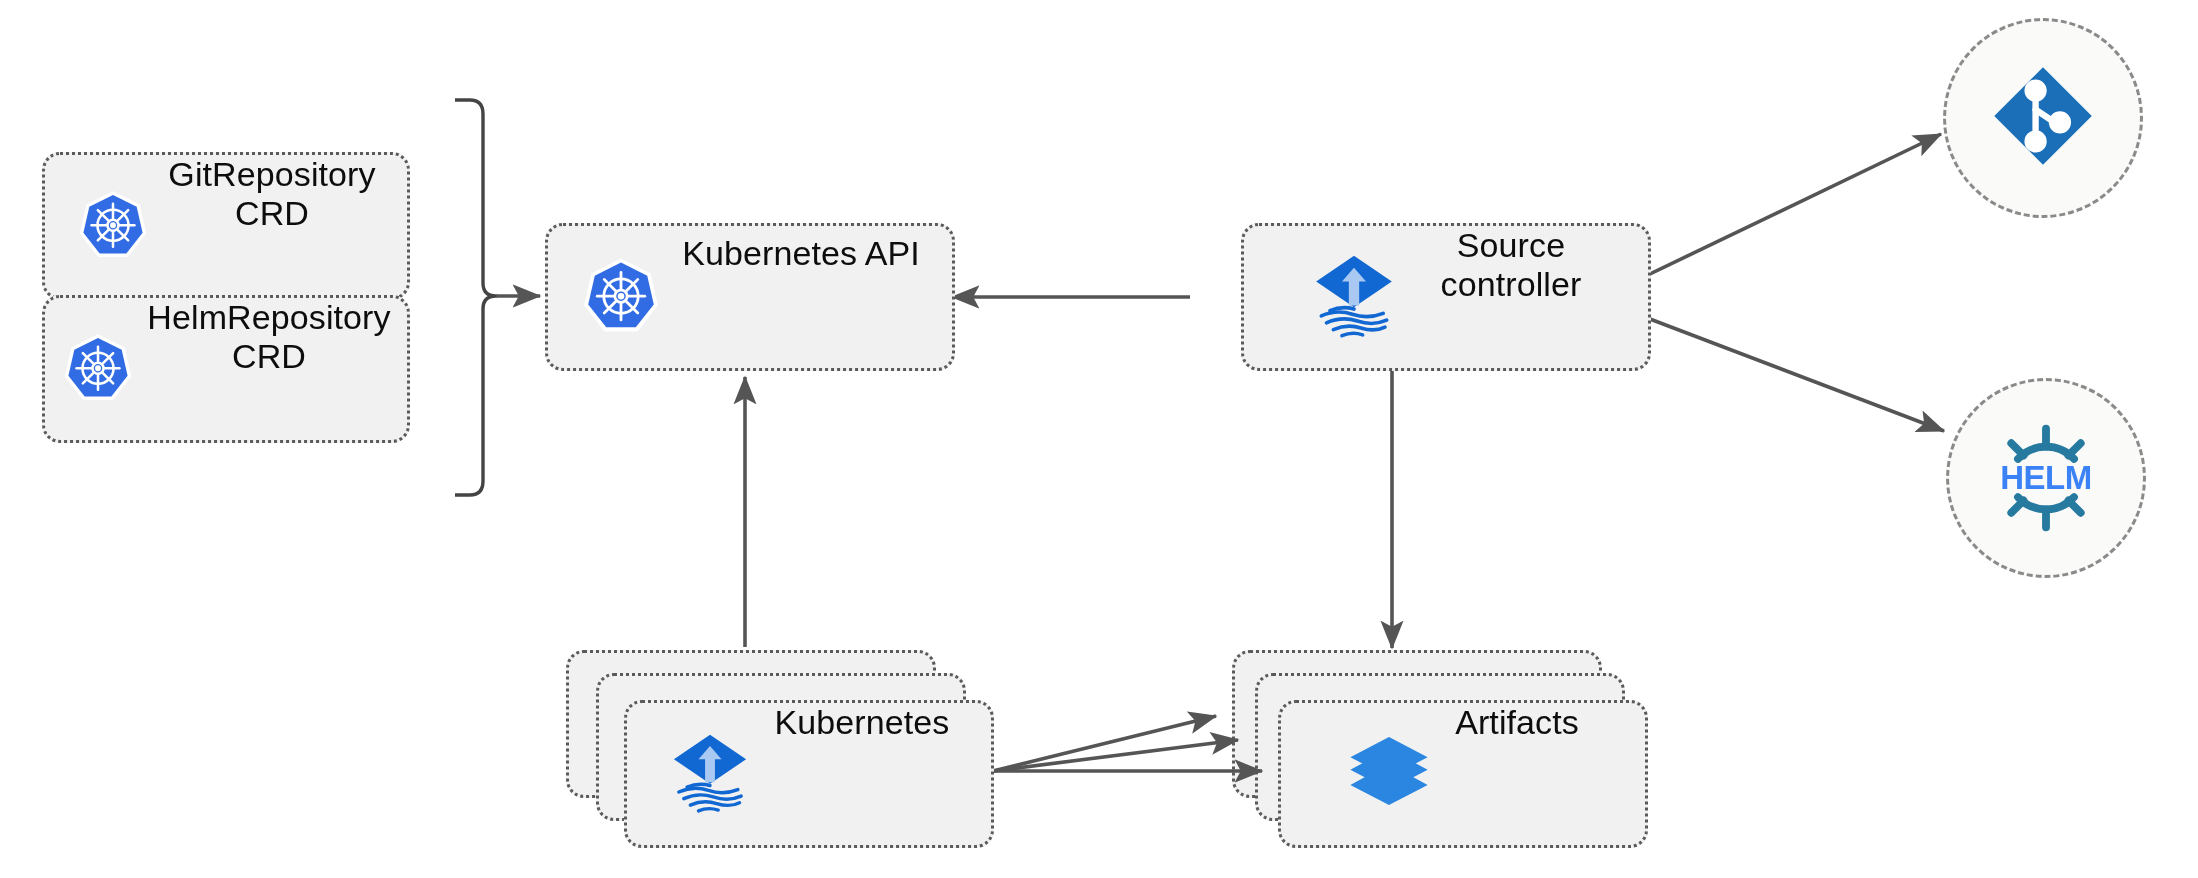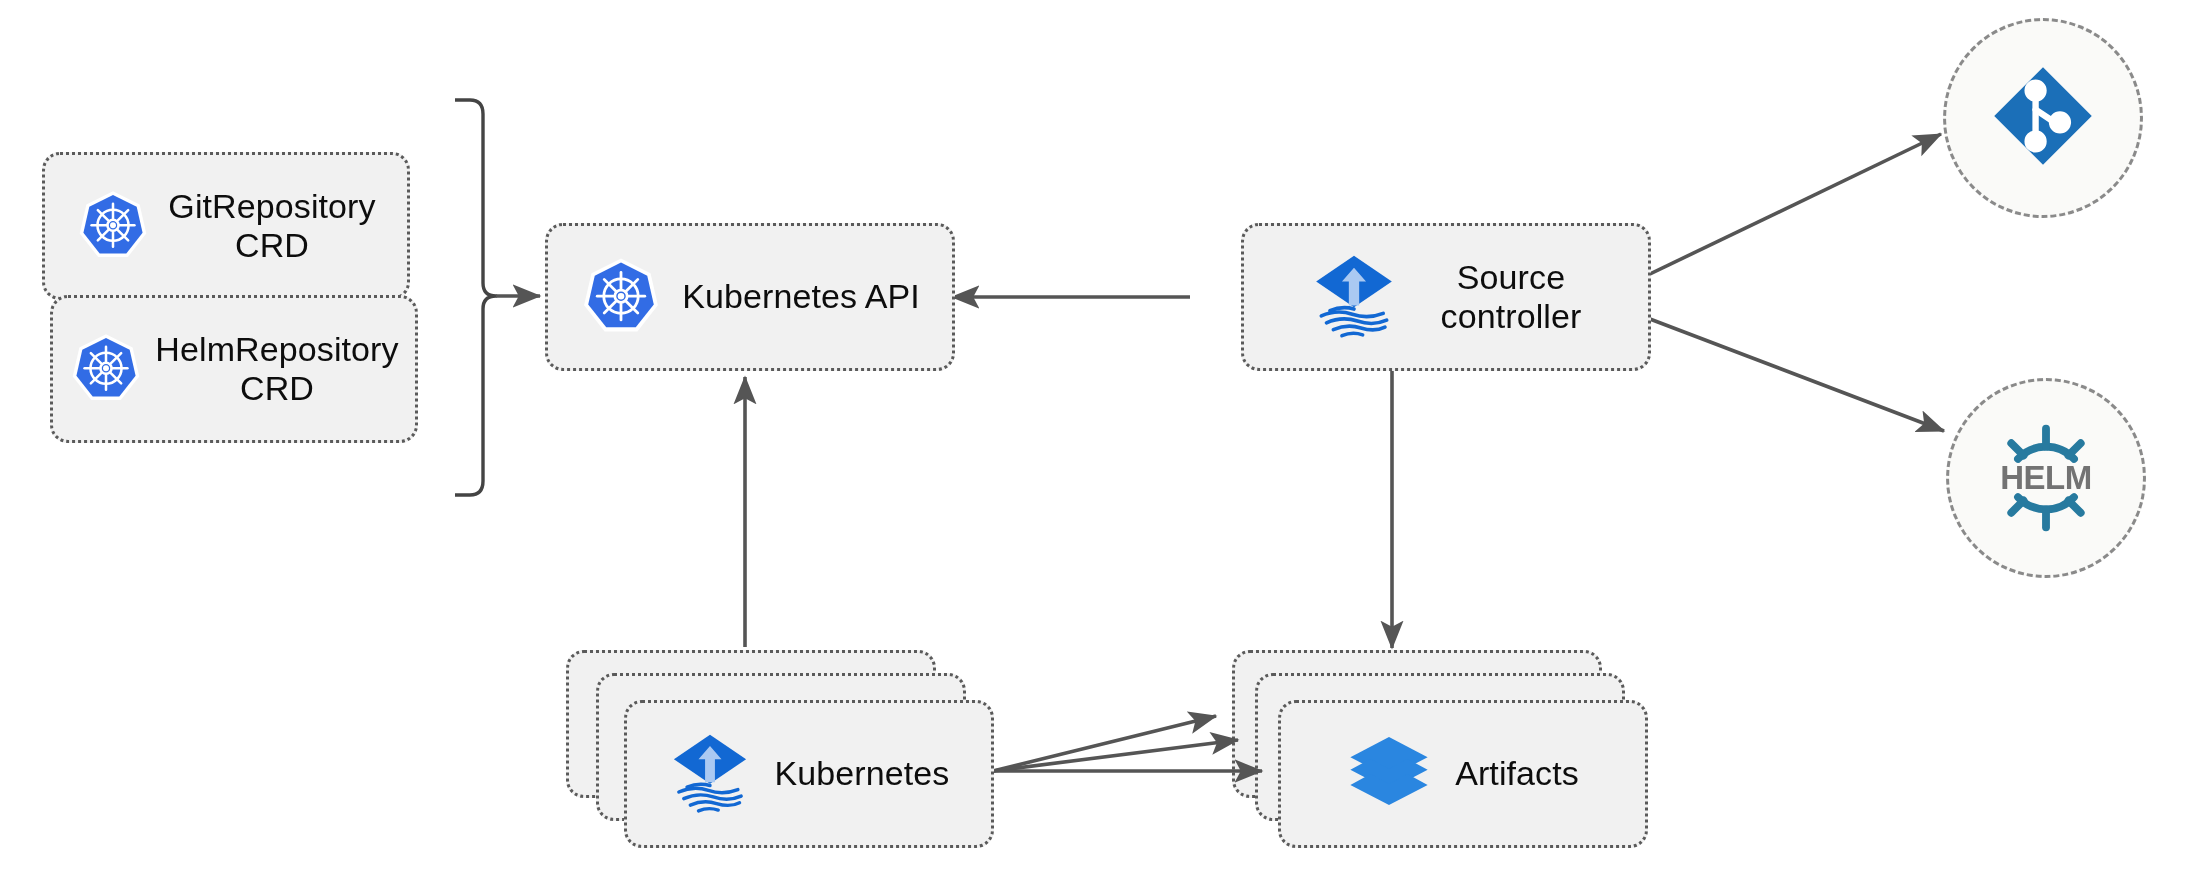--- a/index.html
+++ b/index.html
@@ -20,21 +20,20 @@
     overflow: hidden;
   }
   
   .node {
     position: absolute;
     box-sizing: border-box;
     background: #f1f1f1;
     border: 3px dotted #5a5a5a;
     border-radius: 18px;
     display: flex;
-    align-items: center;
     justify-content: center;
     z-index: 5;
   }
   .node .label {
     font-size: 34px;
     line-height: 1.16;
     color: #0d0d0d;
     text-align: center;
     white-space: pre-line;
     letter-spacing: .1px;
@@ -191,21 +190,21 @@
   <div class="node" style="left:42px; top:152px; width:368px; height:148px; gap:18px; padding:0 22px;">
     <span class="icon-slot">
       <svg width="74" height="74">
           <use href="#sym-k8s"></use>
         </svg>
     </span>
     <span class="label">GitRepository
 CRD</span>
   </div>
 
-  <div class="node" style="left:42px; top:295px; width:368px; height:148px; gap:12px; padding:0 16px;margin-left:8px;">
+  <div class="node" style="left:42px; top:295px; width:368px; height:148px; gap:12px; padding:0 16px;">
     <span class="icon-slot">
       <svg width="74" height="74">
           <use href="#sym-k8s"></use>
         </svg>
     </span>
     <span class="label">HelmRepository
 CRD</span>
   </div>
 
   <div class="node" style="left:545px; top:223px; width:410px; height:148px; gap:20px; padding:8px 26px;">
@@ -256,18 +255,18 @@
         </svg>
     </span>
   </div>
 
   <div class="circle-node" style="left:1946px; top:378px; width:200px; height:200px;">
     <span class="icon-slot" style="position:relative; width:112px; height:112px;">
       <svg width="112" height="112" style="position:absolute; left:0; top:0;">
           <use href="#sym-helm"></use>
         </svg>
       <span style="position:absolute; left:0; right:0; top:50%; transform:translateY(-50%);
-                   text-align:center; font-size:33px; font-weight:bold; color:#737373;
+                   text-align:center; font-size:33px; font-weight:bold; color:#3b82f6;
                    letter-spacing:-0.5px; font-family:'Liberation Sans', sans-serif;">HELM</span>
     </span>
   </div>
 
 </div>
 
 </body></html>

